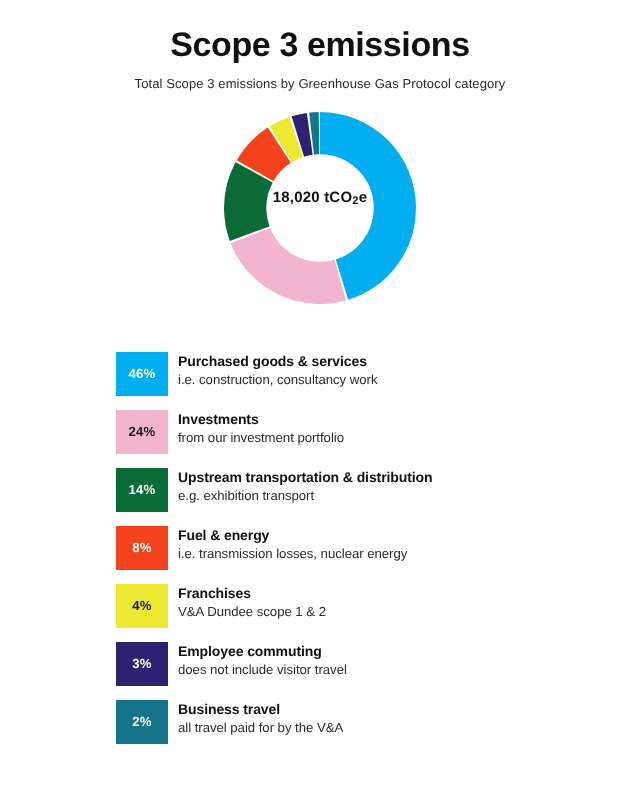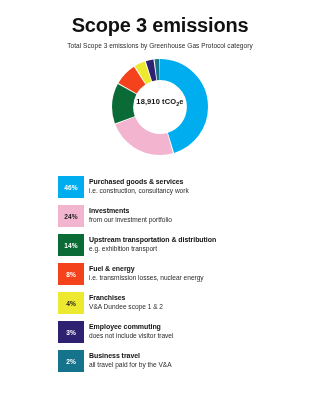--- a/index.html
+++ b/index.html
@@ -20,21 +20,21 @@
     width: 320px;
     height: 402px;
   }
 
   
   .header {
     padding-top: 14px;
     text-align: center;
   }
   .chart-title {
-    font-size: 20px;
+    font-size: 17px;
     font-weight: bold;
     letter-spacing: -0.2px;
     color: #111111;
     line-height: 1.1;
     margin: 0;
   }
   .chart-subtitle {
     font-size: 6.5px;
     font-weight: normal;
     color: #2a2a2a;
@@ -136,21 +136,21 @@
     <svg class="donut-svg" id="donut-svg" width="120" height="108" viewBox="0 0 120 108">
         <circle cx="60" cy="54" r="37.44" fill="none" stroke="#00AEEF" stroke-width="21.119999999999997" stroke-dasharray="106.2401293409601 129.0023285598436" stroke-dashoffset="0" transform="rotate(-90 60 54)"></circle>
         <circle cx="60" cy="54" r="37.44" fill="none" stroke="#F2B4CE" stroke-width="21.119999999999997" stroke-dasharray="54.999197917022656 180.24325998378103" stroke-dashoffset="-107.1401293409601" transform="rotate(-90 60 54)"></circle>
         <circle cx="60" cy="54" r="37.44" fill="none" stroke="#0B6B37" stroke-width="21.119999999999997" stroke-dasharray="31.707865451596554 203.53459244920714" stroke-dashoffset="-163.03932725798276" transform="rotate(-90 60 54)"></circle>
         <circle cx="60" cy="54" r="37.44" fill="none" stroke="#F4431C" stroke-width="21.119999999999997" stroke-dasharray="17.73306597234089 217.5093919284628" stroke-dashoffset="-195.64719270957931" transform="rotate(-90 60 54)"></circle>
         <circle cx="60" cy="54" r="37.44" fill="none" stroke="#EDE830" stroke-width="21.119999999999997" stroke-dasharray="8.416532986170443 226.82592491463325" stroke-dashoffset="-214.2802586819202" transform="rotate(-90 60 54)"></circle>
         <circle cx="60" cy="54" r="37.44" fill="none" stroke="#2E2171" stroke-width="21.119999999999997" stroke-dasharray="6.087399739627831 229.15505816117584" stroke-dashoffset="-223.59679166809065" transform="rotate(-90 60 54)"></circle>
         <circle cx="60" cy="54" r="37.44" fill="none" stroke="#15738C" stroke-width="21.119999999999997" stroke-dasharray="3.758266493085222 231.48419140771847" stroke-dashoffset="-230.58419140771846" transform="rotate(-90 60 54)"></circle>
       </svg>
     <div class="center-label">
-      <span>18,910 tCO</span><sub>2</sub><span>e</span>
+      <span>18,020 tCO</span><sub>2</sub><span>e</span>
     </div>
   </div>
 
   <div class="legend" id="legend">
       <div class="legend-row">
         <div class="legend-swatch" style="background: rgb(0, 174, 239);">46%</div>
         <div class="legend-text">
           <div class="legend-label">Purchased goods &amp; services</div>
           <div class="legend-desc">i.e. construction, consultancy work</div>
         </div>

